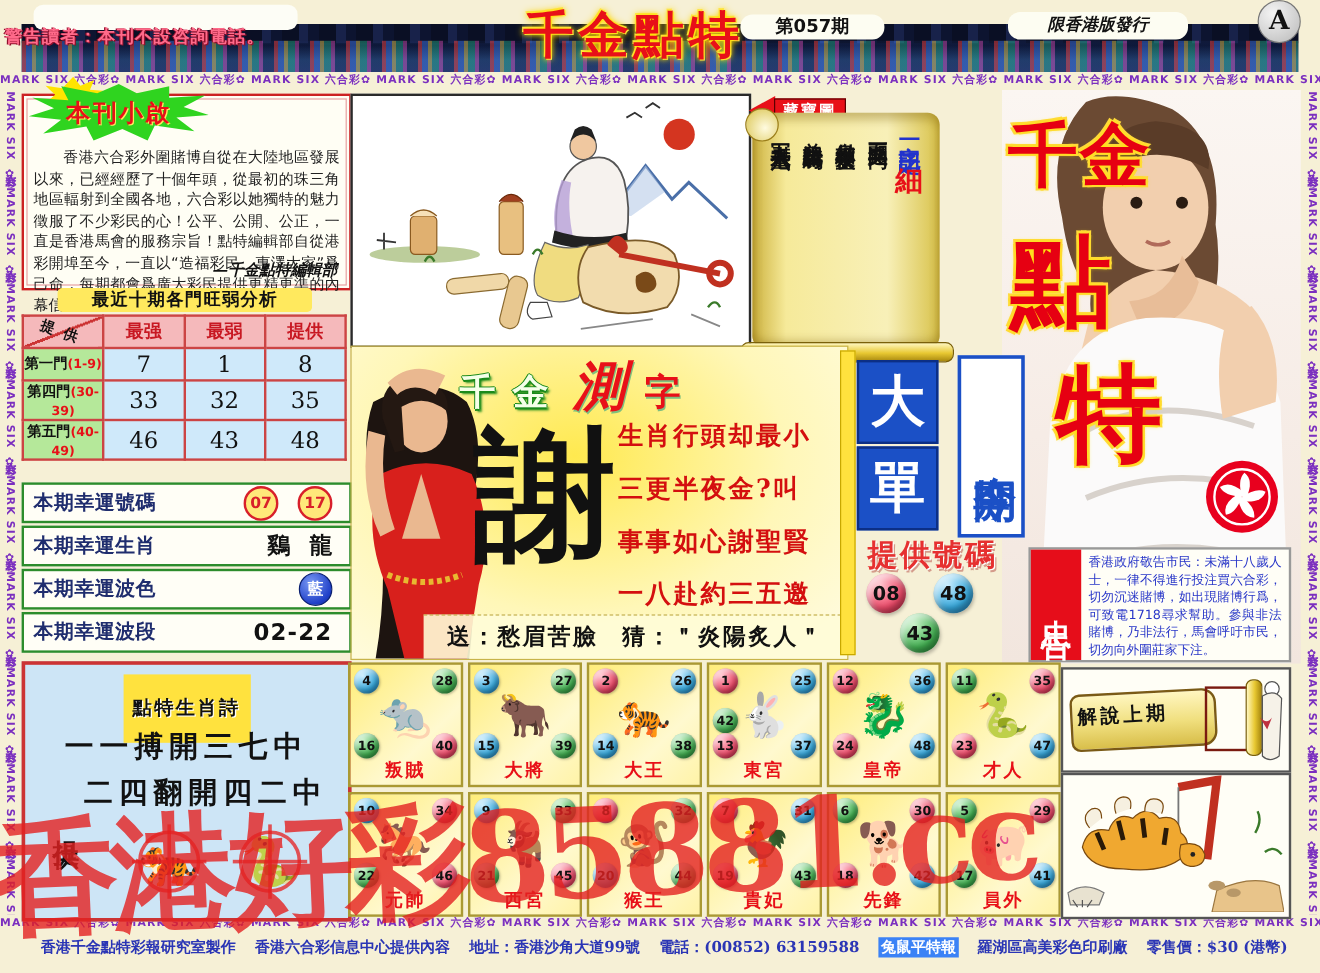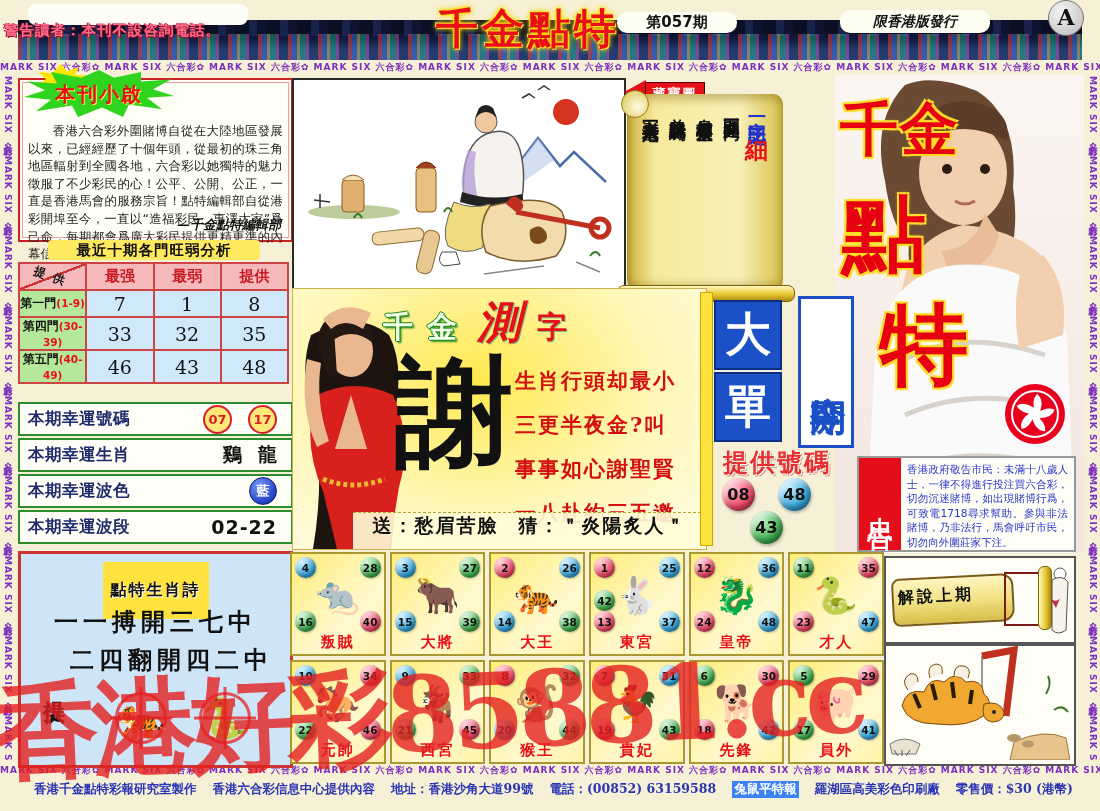--- a/index.html
+++ b/index.html
@@ -101,26 +101,26 @@
   #ceze{left:292px;top:288px;width:413px;height:260px;border:1px solid #c8b44a;
     background:radial-gradient(ellipse at 45% 35%,#ffe94f 0%,#fff7b8 55%,#fffce6 100%);overflow:hidden;}
   #ceze-head{position:absolute;left:90px;top:4px;width:320px;height:44px;white-space:nowrap;}
   #ceze-head .g{font-family:"DejaVu Serif",serif;font-weight:900;font-size:30px;color:#f4ffe8;letter-spacing:14px;
     text-shadow:1px 0 0 #1a8a1a,-1px 0 0 #1a8a1a,0 1px 0 #1a8a1a,0 -1px 0 #1a8a1a,2px 2px 2px #1a8a1a;}
   #ceze-head .m{font-family:"DejaVu Serif",serif;font-weight:900;font-style:italic;font-size:44px;color:#e81018;
     text-shadow:1px 1px 0 #7fbf7f;margin-left:6px;}
   #ceze-head .r{font-family:"DejaVu Serif",serif;font-weight:900;font-size:30px;color:#e81018;margin-left:16px;text-shadow:1px 1px 0 #7fbf7f;}
   #bigchar{position:absolute;left:102px;top:64px;font-family:"DejaVu Serif",serif;font-weight:900;
     font-size:118px;color:#111;line-height:1;}
-  #ceze-poem{position:absolute;left:222px;top:78px;width:186px;}
+  #ceze-poem{position:absolute;left:222px;top:60px;width:186px;}
   #ceze-poem .poem-line{font-family:"DejaVu Serif",serif;font-weight:900;font-size:21px;color:#d40f0f;
     letter-spacing:2px;margin-bottom:16px;white-space:nowrap;}
   #ceze-foot{position:absolute;left:60px;right:0;bottom:0;height:36px;background:rgba(255,252,215,.9);
     border-top:1px dashed #b8a030;font-family:"DejaVu Serif",serif;font-weight:900;font-size:19px;color:#111;
-    display:flex;justify-content:center;gap:20px;letter-spacing:2px;}
+    display:flex;align-items:center;justify-content:center;gap:20px;letter-spacing:2px;}
   
   #photo{left:835px;top:75px;width:249px;height:478px;background:linear-gradient(180deg,#fbf6f2,#f6ece6 60%,#f2e6de);overflow:hidden;}
   .maintitle{font-family:"DejaVu Serif",serif;font-weight:900;color:#e60012;line-height:1;
     text-shadow:0 0 4px #ffe400,2px 2px 0 #ffd93e,-2px -2px 0 #ffd93e,2px -2px 0 #ffd93e,-2px 2px 0 #ffd93e;}
   #mt1{left:840px;top:100px;font-size:58px;letter-spacing:2px;}
   #mt2{left:842px;top:192px;font-size:84px;}
   #mt3{left:880px;top:300px;font-size:88px;}
   #hkemblem{left:1004px;top:383px;width:62px;height:62px;}
   
   #ystrip{left:700px;top:292px;width:11px;height:252px;background:#ffe23e;border:1px solid #c8a800;}

